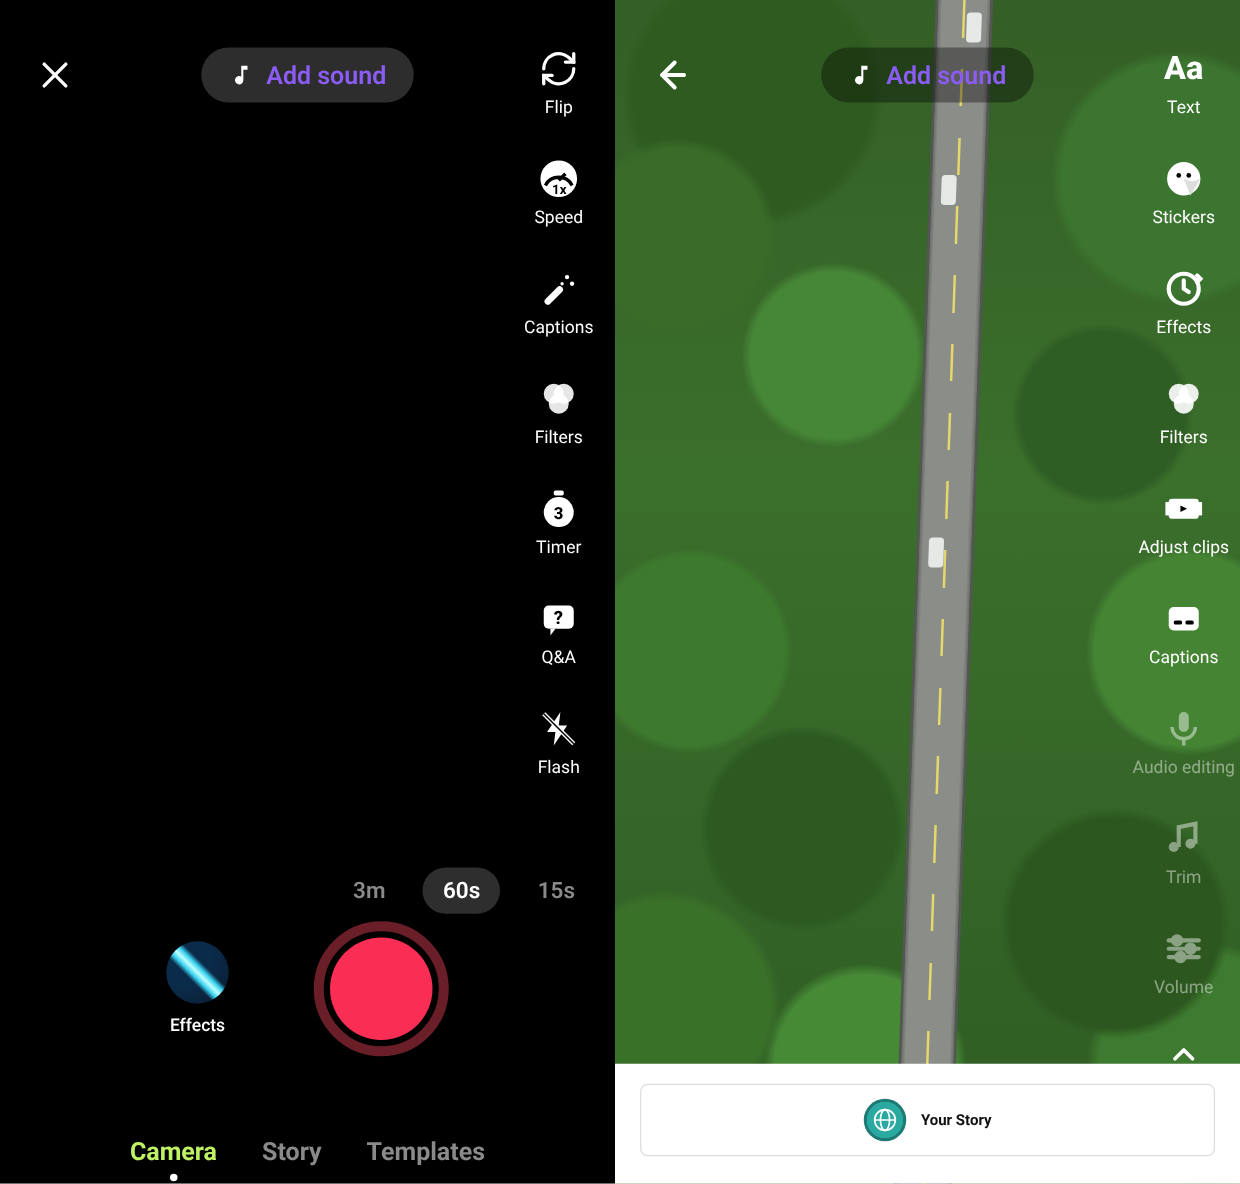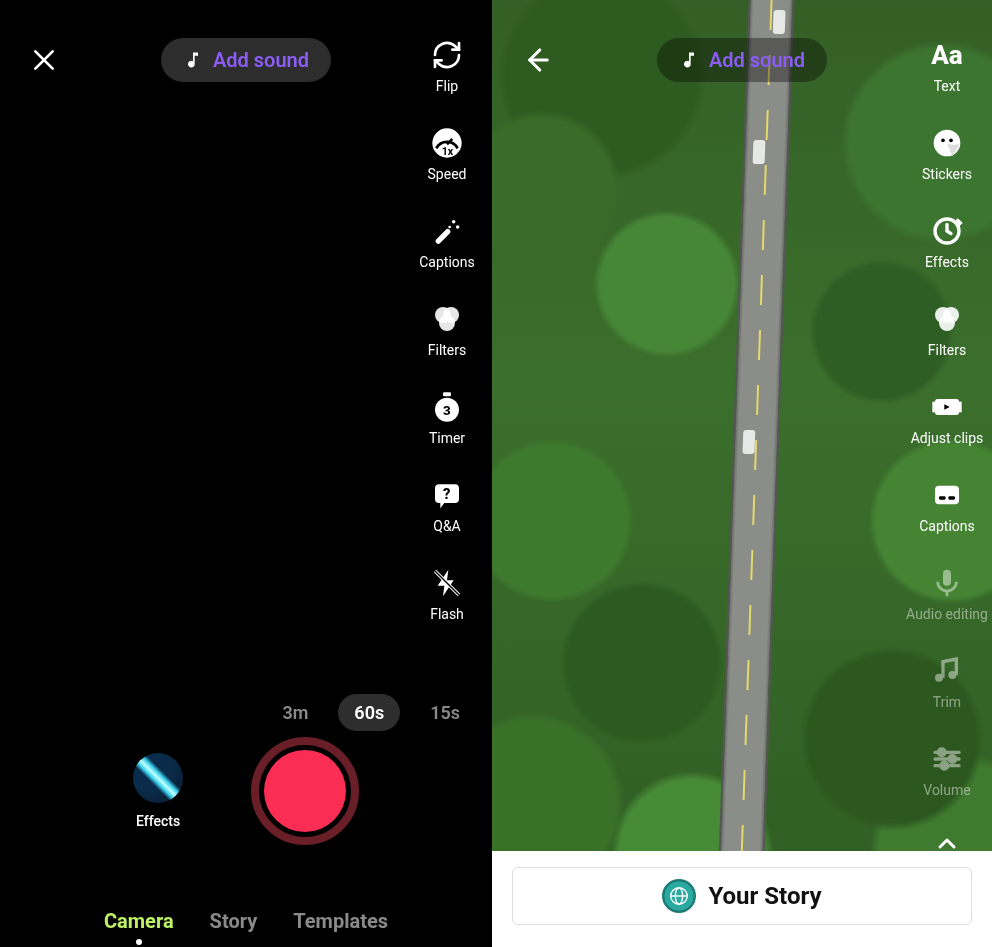--- a/index.html
+++ b/index.html
@@ -250,21 +250,21 @@
     gap: 16px;
   }
   .post-btn {
     flex: 1;
     height: 58px;
     border-radius: 6px;
     display: flex;
     align-items: center;
     justify-content: center;
     gap: 12px;
-    font-size: 24px;
+    font-size: 12px;
     font-weight: 700;
   }
   .post-btn.story {
     background: #fff;
     color: #111;
     border: 1px solid #ddd;
   }
   .post-btn.next {
     background: #fa2d55;
     color: #fff;

